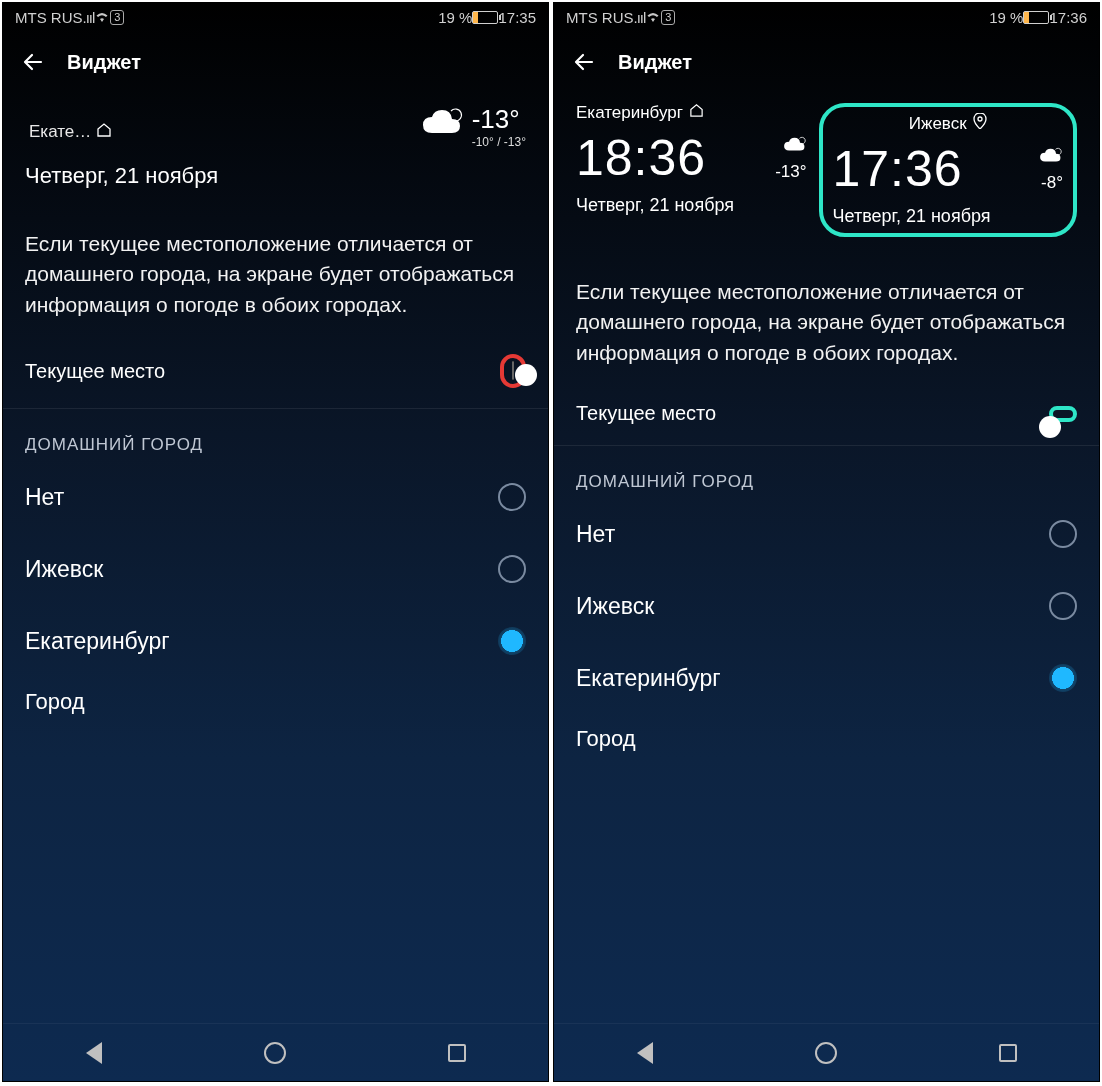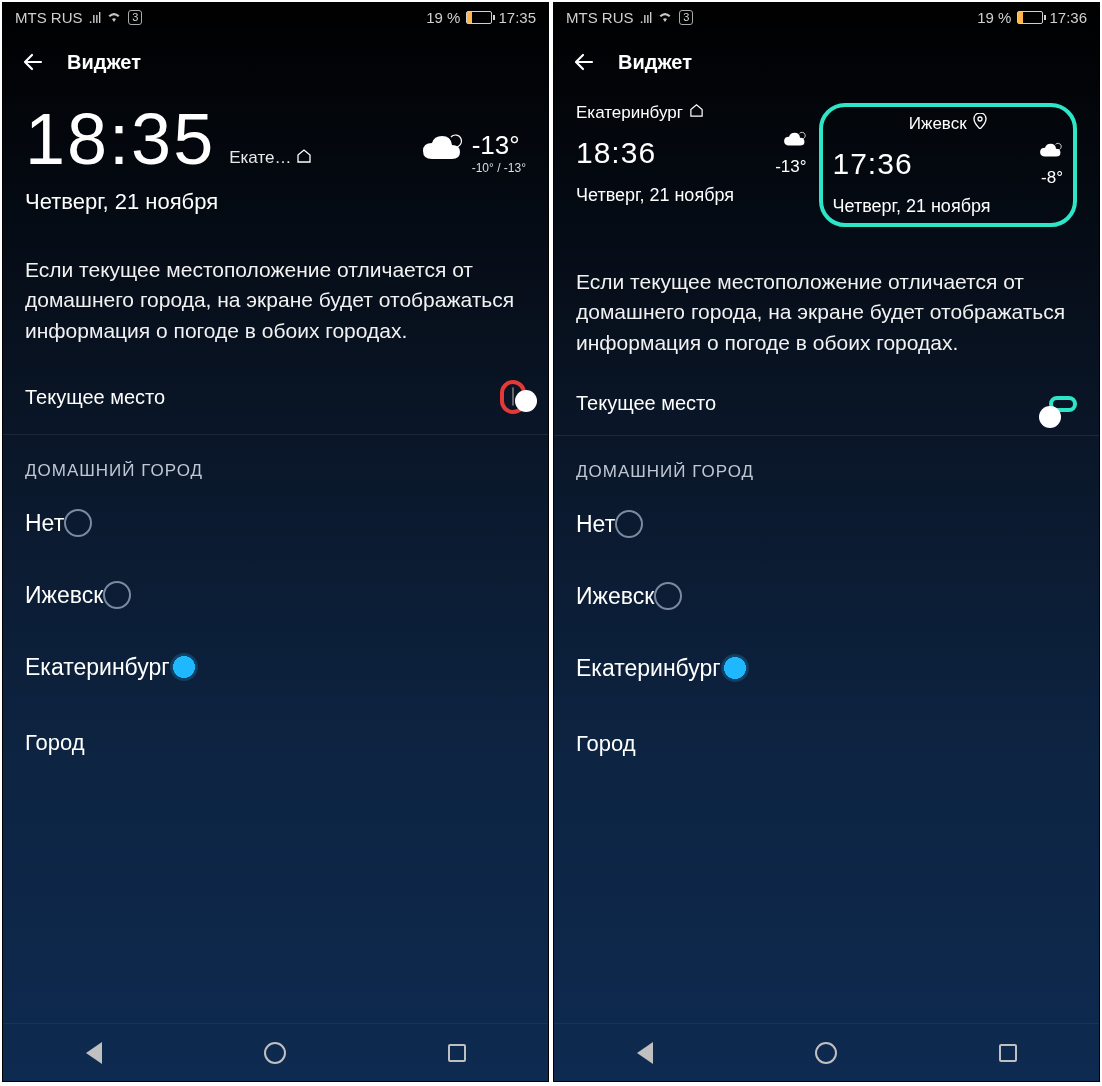--- a/index.html
+++ b/index.html
@@ -23,21 +23,21 @@
   }
   .status-bar {
     height: 28px;
     display: flex;
     align-items: center;
     justify-content: space-between;
     padding: 0 12px;
     font-size: 15px;
     color: #d0d0d0;
   }
-  .status-left, .status-right { display: flex; align-items: center; gap: 6px; }
+  .status-left, .status-right { display: flex; align-items: center; }
   .sig { letter-spacing: -1px; }
   .battc { display:inline-block; width:26px; height:13px; border:1.5px solid #d0d0d0; border-radius:2px; position:relative; }
   .battc::after { content:""; position:absolute; right:-4px; top:3px; width:2px; height:5px; background:#d0d0d0; }
   .battc i { display:block; height:100%; width:19%; background:#ffb74d; }
   .sim3 { display:inline-block; border:1px solid #aaa; border-radius:3px; padding:0 3px; font-size:11px; line-height:13px; }
   .header {
     display: flex;
     align-items: center;
     gap: 20px;
     padding: 18px 18px 28px 18px;
@@ -52,21 +52,21 @@
   .home-ic { display:inline-block; vertical-align:middle; }
   .wicon { font-size: 40px; line-height:1; }
   .temp-main { font-size: 26px; font-weight:300; }
   .temp-sub { font-size: 12px; color:#ddd; }
   .date-line { font-size: 22px; margin-top: 14px; font-weight:300; }
 
   .dual { display:flex; gap:12px; }
   .dual .col { flex:1; }
   .col-hdr { font-size: 17px; display:flex; align-items:center; gap:6px; margin-bottom:6px; }
   .col-row { display:flex; align-items:center; justify-content:space-between; }
-  .med-time { font-size: 30px; font-weight:200; letter-spacing:1px; }
+  .med-time { font-size: 50px; font-weight:200; letter-spacing:1px; }
   .mini-w { text-align:right; }
   .mini-w .wicon2 { font-size:24px; }
   .mini-w .tmp { font-size:17px; }
   .date-sm { font-size:18px; margin-top:8px; font-weight:300; }
 
   .hl-red { border:4px solid #e53935; border-radius:18px; padding:4px 8px; display:inline-block; }
   .hl-teal { border:4px solid #2ee6c7; border-radius:22px; padding:4px 10px; display:inline-block; }
   .hl-teal-box { border:4px solid #2ee6c7; border-radius:26px; padding:6px 10px; }
 
   .body-area { padding: 30px 22px 0 22px; }
@@ -75,25 +75,25 @@
   .toggle-row .lbl { font-size:20px; font-weight:300; }
   .switch { width:50px; height:26px; border-radius:13px; position:relative; }
   .switch .knob { width:22px; height:22px; border-radius:50%; background:#fff; position:absolute; top:2px; }
   .switch.off { background:#222; border:1px solid #666; }
   .switch.off .knob { left:2px; }
   .switch.on { background:#1e9ff0; }
   .switch.on .knob { right:2px; }
 
   .divider { height:1px; background:rgba(255,255,255,0.08); margin:0 -22px; }
   .section-hdr { font-size:17px; letter-spacing:1px; color:#c0c8d4; margin:26px 0 6px 0; font-weight:400; }
-  .radio-row { display:flex; align-items:center; justify-content:flex-start; padding:22px 0; }
+  .radio-row { display:flex; align-items:center; justify-content:space-between; padding:22px 0; }
   .radio-row .rl { font-size:23px; font-weight:300; }
   .radio { width:28px; height:28px; border-radius:50%; border:2px solid #7a8aa0; }
   .radio.sel { background: radial-gradient(circle, #1fb8ff 0%, #1fb8ff 55%, rgba(31,184,255,0.25) 56%, rgba(31,184,255,0) 100%); border:none; }
-  .city-lbl { font-size:22px; font-weight:500; margin-top:27px; }
+  .city-lbl { font-size:22px; font-weight:500; margin-top:12px; }
 
   .navbar {
     position:absolute; bottom:0; left:0; right:0;
     height:58px; display:flex; align-items:center; justify-content:space-around;
     border-top:1px solid rgba(255,255,255,0.05);
   }
   .nav-btn { width:80px; display:flex; justify-content:center; }
   .nav-tri { width:0; height:0; border-top:11px solid transparent; border-bottom:11px solid transparent; border-right:16px solid #c0c0c0; }
   .nav-circ { width:22px; height:22px; border:2px solid #c0c0c0; border-radius:50%; }
   .nav-sq { width:18px; height:18px; border:2px solid #c0c0c0; border-radius:2px; }
@@ -128,21 +128,20 @@
     <span class="back-icon">
       <svg width="26" height="26" viewBox="0 0 26 26">
           <path d="M20 13 H5 M11 6 L4 13 L11 20" stroke="#fff" stroke-width="2.2" fill="none" stroke-linecap="round" stroke-linejoin="round"></path>
         </svg>
     </span>
     <span class="title">Виджет</span>
   </div>
 
   <div class="preview">
     <div class="row1">
-      <span class="big-time">18:35</span>
       <span style="display:flex;flex-direction:column;align-items:flex-start;margin-left:4px;padding-bottom:6px;">
         <span class="city-sm">
           <span>Екате…</span>
           <span class="home-ic">
             <svg width="16" height="16" viewBox="0 0 16 16">
                 <path d="M2 7 L8 2 L14 7 V14 H2 Z" stroke="#fff" stroke-width="1.3" fill="none"></path>
               </svg>
           </span>
         </span>
       </span>

